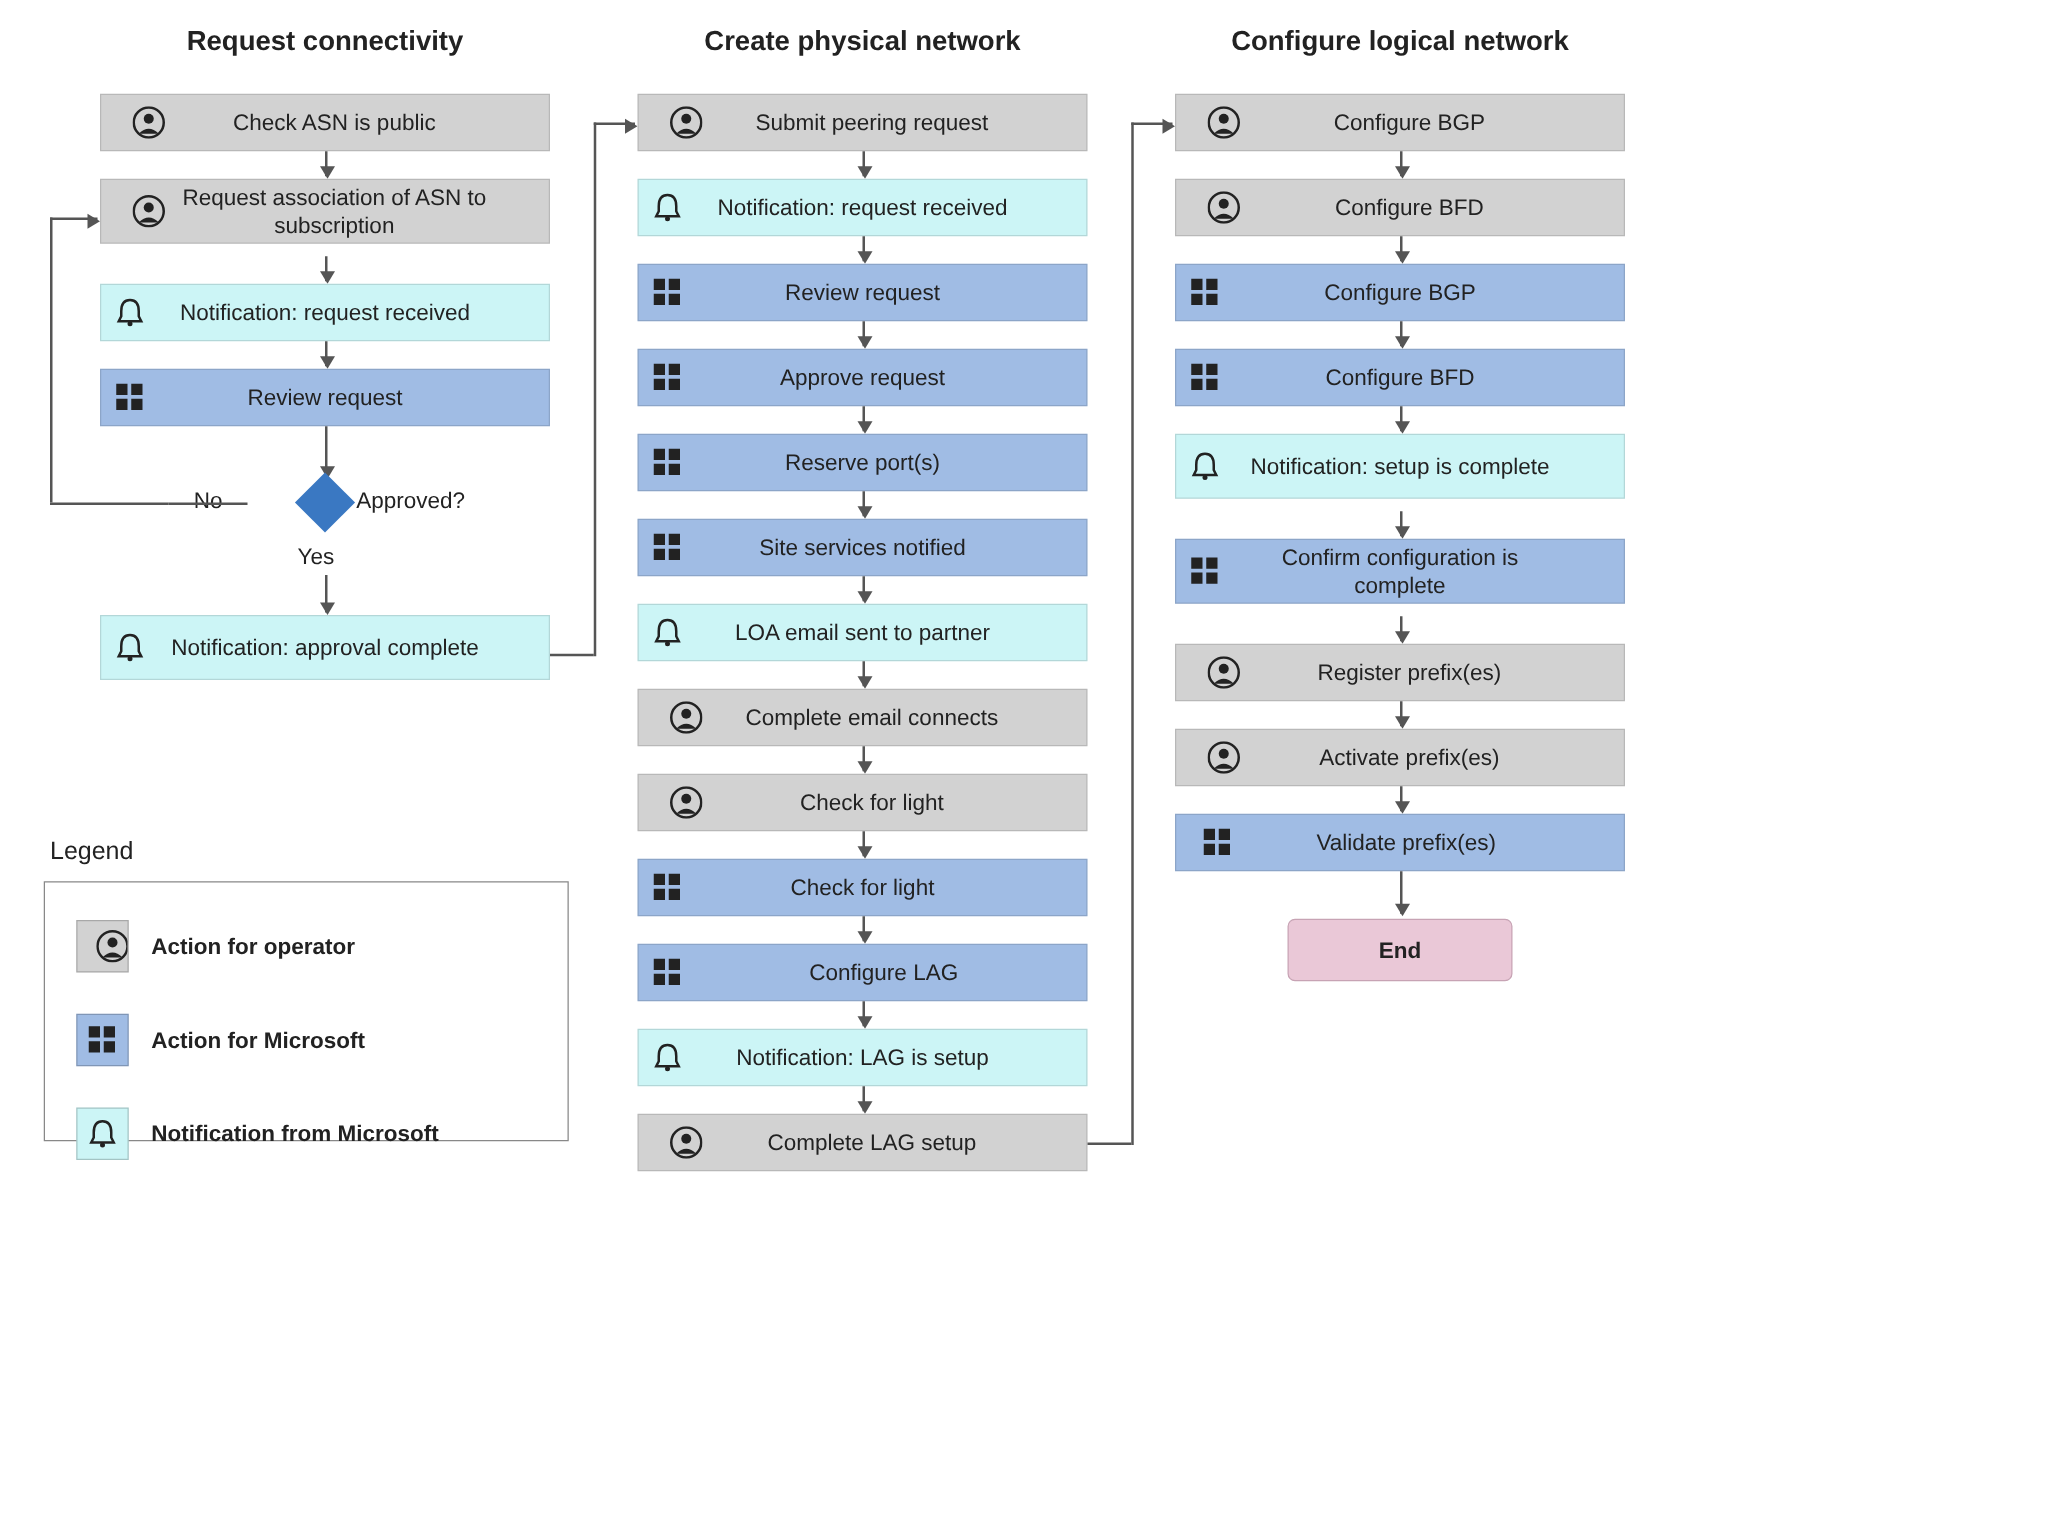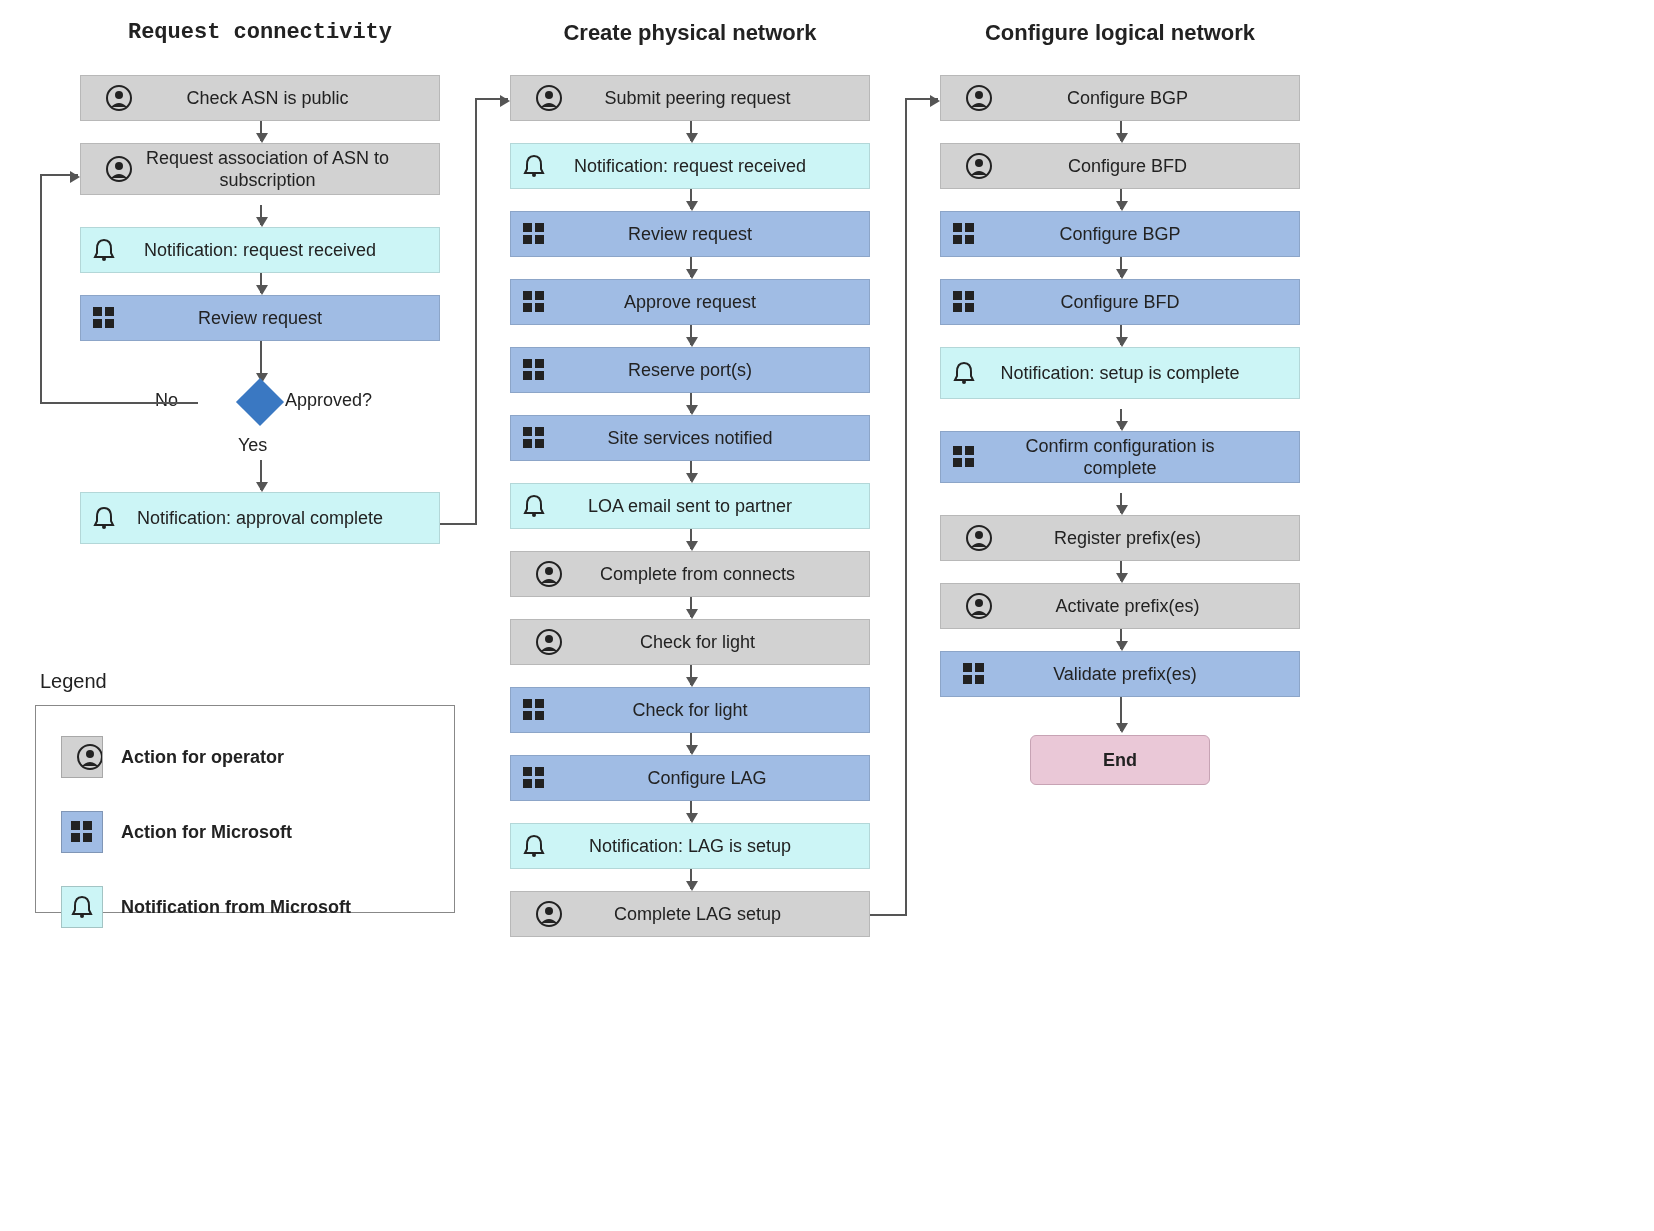--- a/index.html
+++ b/index.html
@@ -108,21 +108,21 @@
     border-radius:6px;
     display:flex; align-items:center; justify-content:center;
     font-weight:700;
   }
 </style>
 </head>
 <body>
 
 <div class="canvas">
 
-  <div class="col-title" style="left:60px; top:0;font-family:Liberation Mono, monospace;">Request connectivity</div>
+  <div class="col-title" style="left:60px; top:0;">Request connectivity</div>
   <div class="col-title" style="left:490px; top:0;">Create physical network</div>
   <div class="col-title" style="left:920px; top:0;">Configure logical network</div>
 
   <svg width="0" height="0" style="position:absolute">
     <defs>
       <g id="person">
         <circle cx="13" cy="13" r="12" fill="none" stroke="#222" stroke-width="2"></circle>
         <circle cx="13" cy="10" r="4" fill="#222"></circle>
         <path d="M5 22 Q13 14 21 22" fill="#222"></path>
       </g>
@@ -273,21 +273,21 @@
     <div class="label-cell">LOA email sent to partner</div>
   </div>
   <div class="arrow-v" style="left:670px; top:509px; height:20px;"></div>
 
   <div class="step op" style="left:490px; top:531px;">
     <div class="icon-cell">
         <svg class="person-icon">
           <use href="#person"></use>
         </svg>
       </div>
-    <div class="label-cell">Complete from connects</div>
+    <div class="label-cell">Complete email connects</div>
   </div>
   <div class="arrow-v" style="left:670px; top:577px; height:20px;"></div>
 
   <div class="step op" style="left:490px; top:599px;">
     <div class="icon-cell">
         <svg class="person-icon">
           <use href="#person"></use>
         </svg>
       </div>
     <div class="label-cell">Check for light</div>

